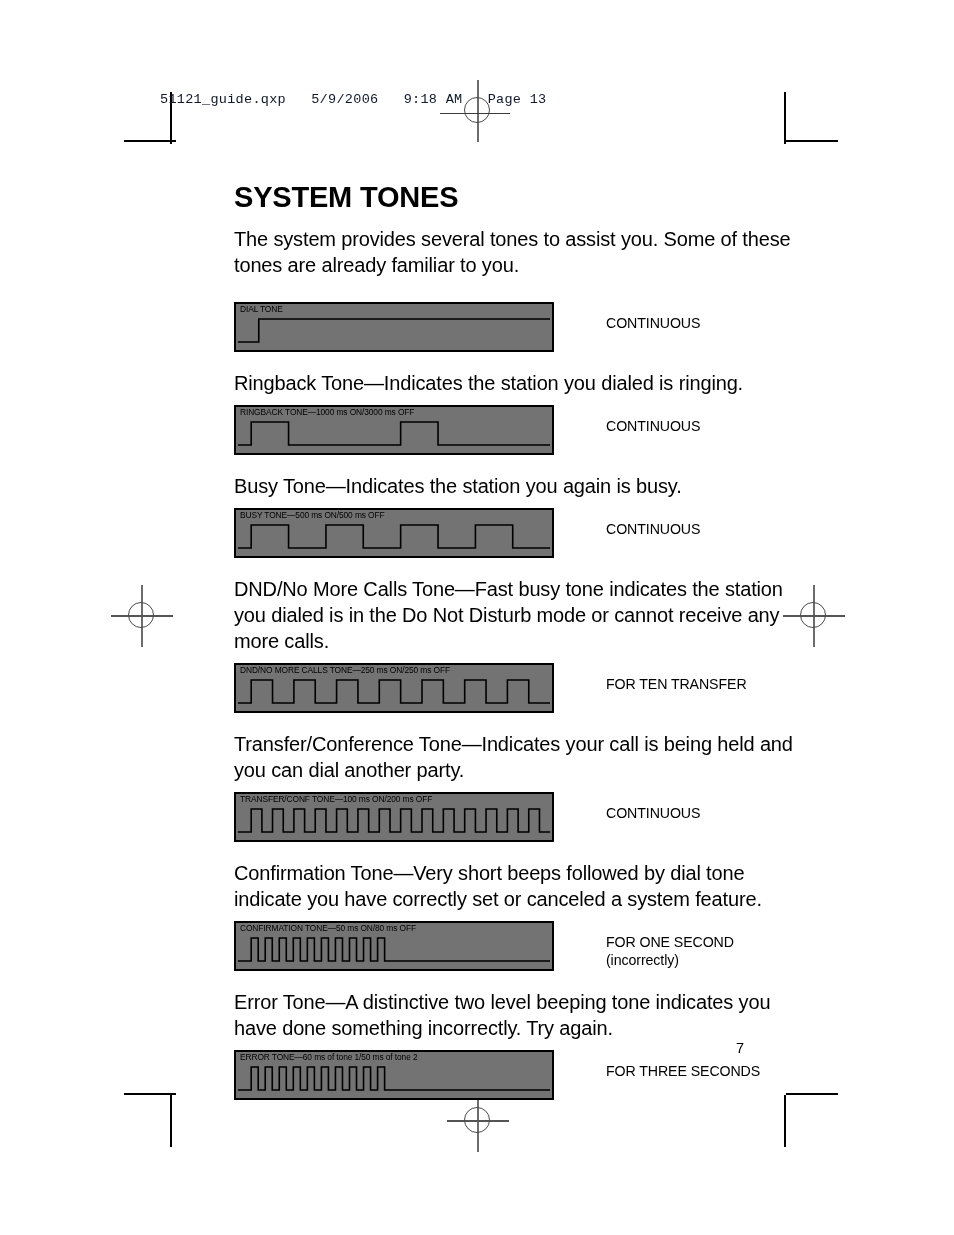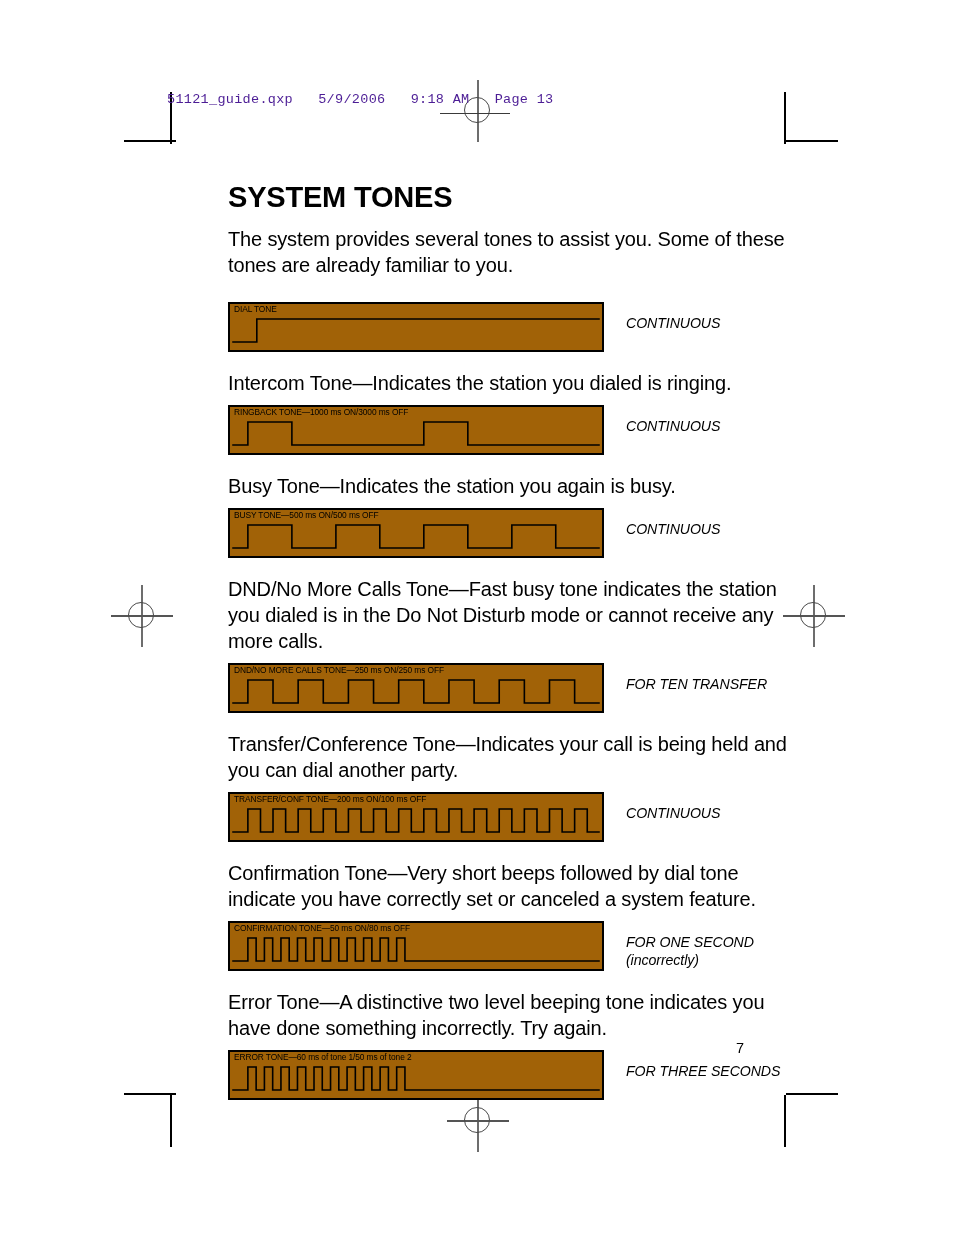--- a/index.html
+++ b/index.html
@@ -47,41 +47,41 @@
     width: 26px; height: 26px;
     border: 1.3px solid #4a4a4a;
     border-radius: 50%;
     box-sizing: border-box;
     background: transparent;
   }
 
   
   .slug {
     position: absolute;
-    left: 167px;
+    left: 160px;
     top: 92px;
     font-family: "Liberation Mono", "DejaVu Sans Mono", monospace;
     font-size: 13.5px;
     letter-spacing: 0.3px;
-    color: #4c1d95;
+    color: #0f172a;
     white-space: pre;
   }
   .slug-rule {
     position: absolute;
     left: 440px;
     top: 113px;
     width: 70px;
     height: 1px;
     background: #3a3a3a;
   }
 
   
   .content {
     position: absolute;
-    left: 228px;
+    left: 234px;
     top: 182px;
     width: 560px;
   }
   h1.page-title {
     font-size: 29px;
     font-weight: bold;
     letter-spacing: -0.2px;
     margin: 0 0 14px 0;
     line-height: 1.05;
   }
@@ -96,52 +96,51 @@
 
   
   .tone-row {
     position: relative;
     display: flex;
     align-items: flex-start;
     margin-bottom: 18px;
   }
   .wave-box {
     position: relative;
-    width: 376px;
+    width: 320px;
     height: 50px;
     border: 2.6px solid #000;
     box-sizing: border-box;
-    background: #a16207;
+    background: #737373;
     flex: 0 0 auto;
   }
   .wave-label {
     position: absolute;
     left: 4px;
     top: 1px;
     font-size: 8.4px;
     letter-spacing: -0.1px;
     line-height: 1;
     white-space: nowrap;
     z-index: 2;
   }
   .wave-svg {
     position: absolute;
     left: 0; top: 0;
     width: 100%;
     height: 100%;
     display: block;
   }
   .duration {
-    margin-left: 22px;
+    margin-left: 52px;
     padding-top: 13px;
     font-size: 14.2px;
     line-height: 1.22;
     letter-spacing: -0.1px;
     white-space: pre-line;
-    font-style: italic;
   }
 
   
   .page-number {
     position: absolute;
     left: 736px;
     top: 1040px;
     font-size: 14.5px;
   }
 </style>
@@ -188,21 +187,21 @@
   <div id="tone-list">
       <div class="tone-row">
         <div class="wave-box">
           <div class="wave-label">DIAL TONE</div>
           <svg class="wave-svg" viewBox="0 0 333 46" preserveAspectRatio="none">
             <polyline points="2.0,38.0 24.0,38.0 24.0,15.0 331.0,15.0" fill="none" stroke="#000000" stroke-width="1.6" vector-effect="non-scaling-stroke"></polyline>
           </svg>
         </div>
         <div class="duration">CONTINUOUS</div>
       </div>
-      <p class="body tone-desc">Intercom Tone—Indicates the station you dialed is ringing.</p>
+      <p class="body tone-desc">Ringback Tone—Indicates the station you dialed is ringing.</p>
       <div class="tone-row">
         <div class="wave-box">
           <div class="wave-label">RINGBACK TONE—1000 ms ON/3000 ms OFF</div>
           <svg class="wave-svg" viewBox="0 0 333 46" preserveAspectRatio="none">
             <polyline points="2.0,38.0 16.0,38.0 16.0,15.0 55.4,15.0 55.4,38.0 173.5,38.0 173.5,15.0 212.9,15.0 212.9,38.0 331.0,38.0" fill="none" stroke="#000000" stroke-width="1.6" vector-effect="non-scaling-stroke"></polyline>
           </svg>
         </div>
         <div class="duration">CONTINUOUS</div>
       </div>
       <p class="body tone-desc">Busy Tone—Indicates the station you again is busy.</p>
@@ -221,21 +220,21 @@
           <div class="wave-label">DND/NO MORE CALLS TONE—250 ms ON/250 ms OFF</div>
           <svg class="wave-svg" viewBox="0 0 333 46" preserveAspectRatio="none">
             <polyline points="2.0,38.0 16.0,38.0 16.0,15.0 38.5,15.0 38.5,38.0 61.0,38.0 61.0,15.0 83.5,15.0 83.5,38.0 106.0,38.0 106.0,15.0 128.5,15.0 128.5,38.0 151.0,38.0 151.0,15.0 173.5,15.0 173.5,38.0 196.0,38.0 196.0,15.0 218.5,15.0 218.5,38.0 241.0,38.0 241.0,15.0 263.5,15.0 263.5,38.0 286.0,38.0 286.0,15.0 308.5,15.0 308.5,38.0 331.0,38.0" fill="none" stroke="#000000" stroke-width="1.6" vector-effect="non-scaling-stroke"></polyline>
           </svg>
         </div>
         <div class="duration">FOR TEN TRANSFER</div>
       </div>
       <p class="body tone-desc">Transfer/Conference Tone—Indicates your call is being held and you can dial another party.</p>
       <div class="tone-row">
         <div class="wave-box">
-          <div class="wave-label">TRANSFER/CONF TONE—200 ms ON/100 ms OFF</div>
+          <div class="wave-label">TRANSFER/CONF TONE—100 ms ON/200 ms OFF</div>
           <svg class="wave-svg" viewBox="0 0 333 46" preserveAspectRatio="none">
             <polyline points="2.0,38.0 16.0,38.0 16.0,15.0 27.3,15.0 27.3,38.0 38.5,38.0 38.5,15.0 49.8,15.0 49.8,38.0 61.0,38.0 61.0,15.0 72.3,15.0 72.3,38.0 83.5,38.0 83.5,15.0 94.8,15.0 94.8,38.0 106.0,38.0 106.0,15.0 117.3,15.0 117.3,38.0 128.5,38.0 128.5,15.0 139.8,15.0 139.8,38.0 151.0,38.0 151.0,15.0 162.3,15.0 162.3,38.0 173.5,38.0 173.5,15.0 184.8,15.0 184.8,38.0 196.0,38.0 196.0,15.0 207.3,15.0 207.3,38.0 218.5,38.0 218.5,15.0 229.8,15.0 229.8,38.0 241.0,38.0 241.0,15.0 252.3,15.0 252.3,38.0 263.5,38.0 263.5,15.0 274.8,15.0 274.8,38.0 286.0,38.0 286.0,15.0 297.3,15.0 297.3,38.0 308.5,38.0 308.5,15.0 319.8,15.0 319.8,38.0 331.0,38.0" fill="none" stroke="#000000" stroke-width="1.6" vector-effect="non-scaling-stroke"></polyline>
           </svg>
         </div>
         <div class="duration">CONTINUOUS</div>
       </div>
       <p class="body tone-desc">Confirmation Tone—Very short beeps followed by dial tone indicate you have correctly set or canceled a system feature.</p>
       <div class="tone-row">
         <div class="wave-box">
           <div class="wave-label">CONFIRMATION TONE—50 ms ON/80 ms OFF</div>

